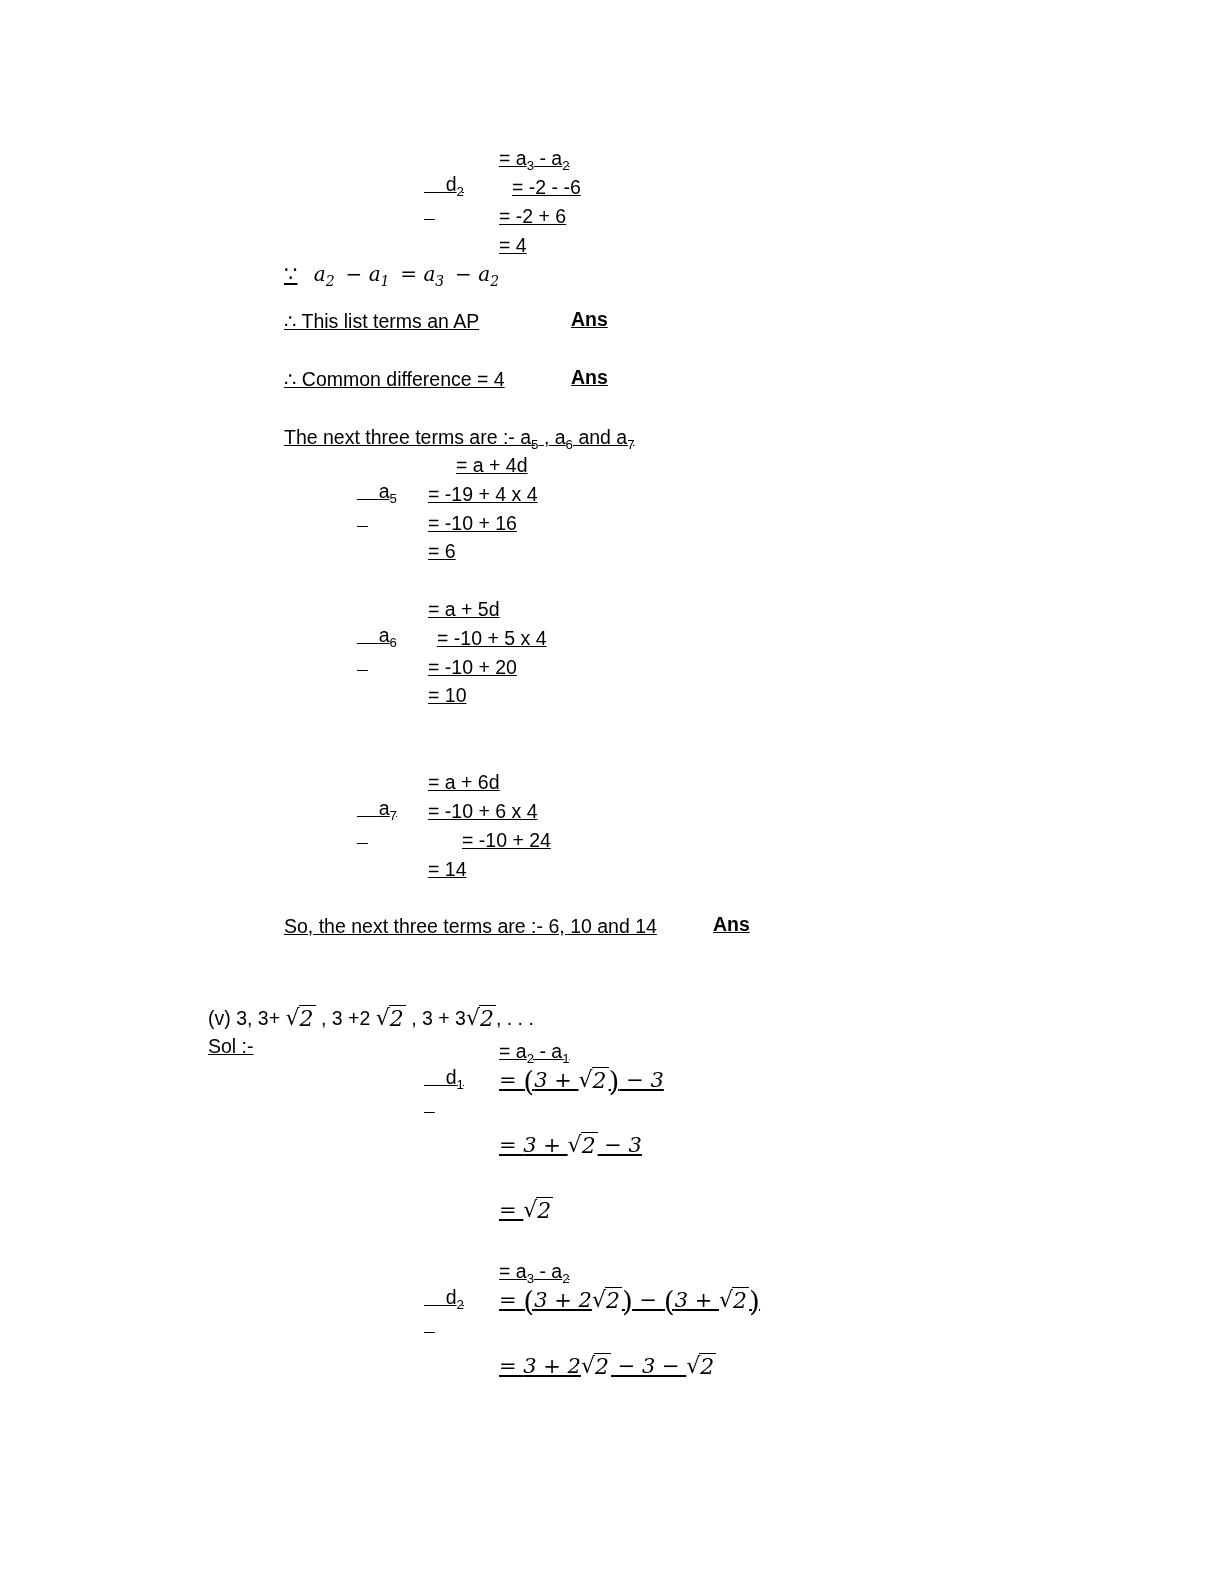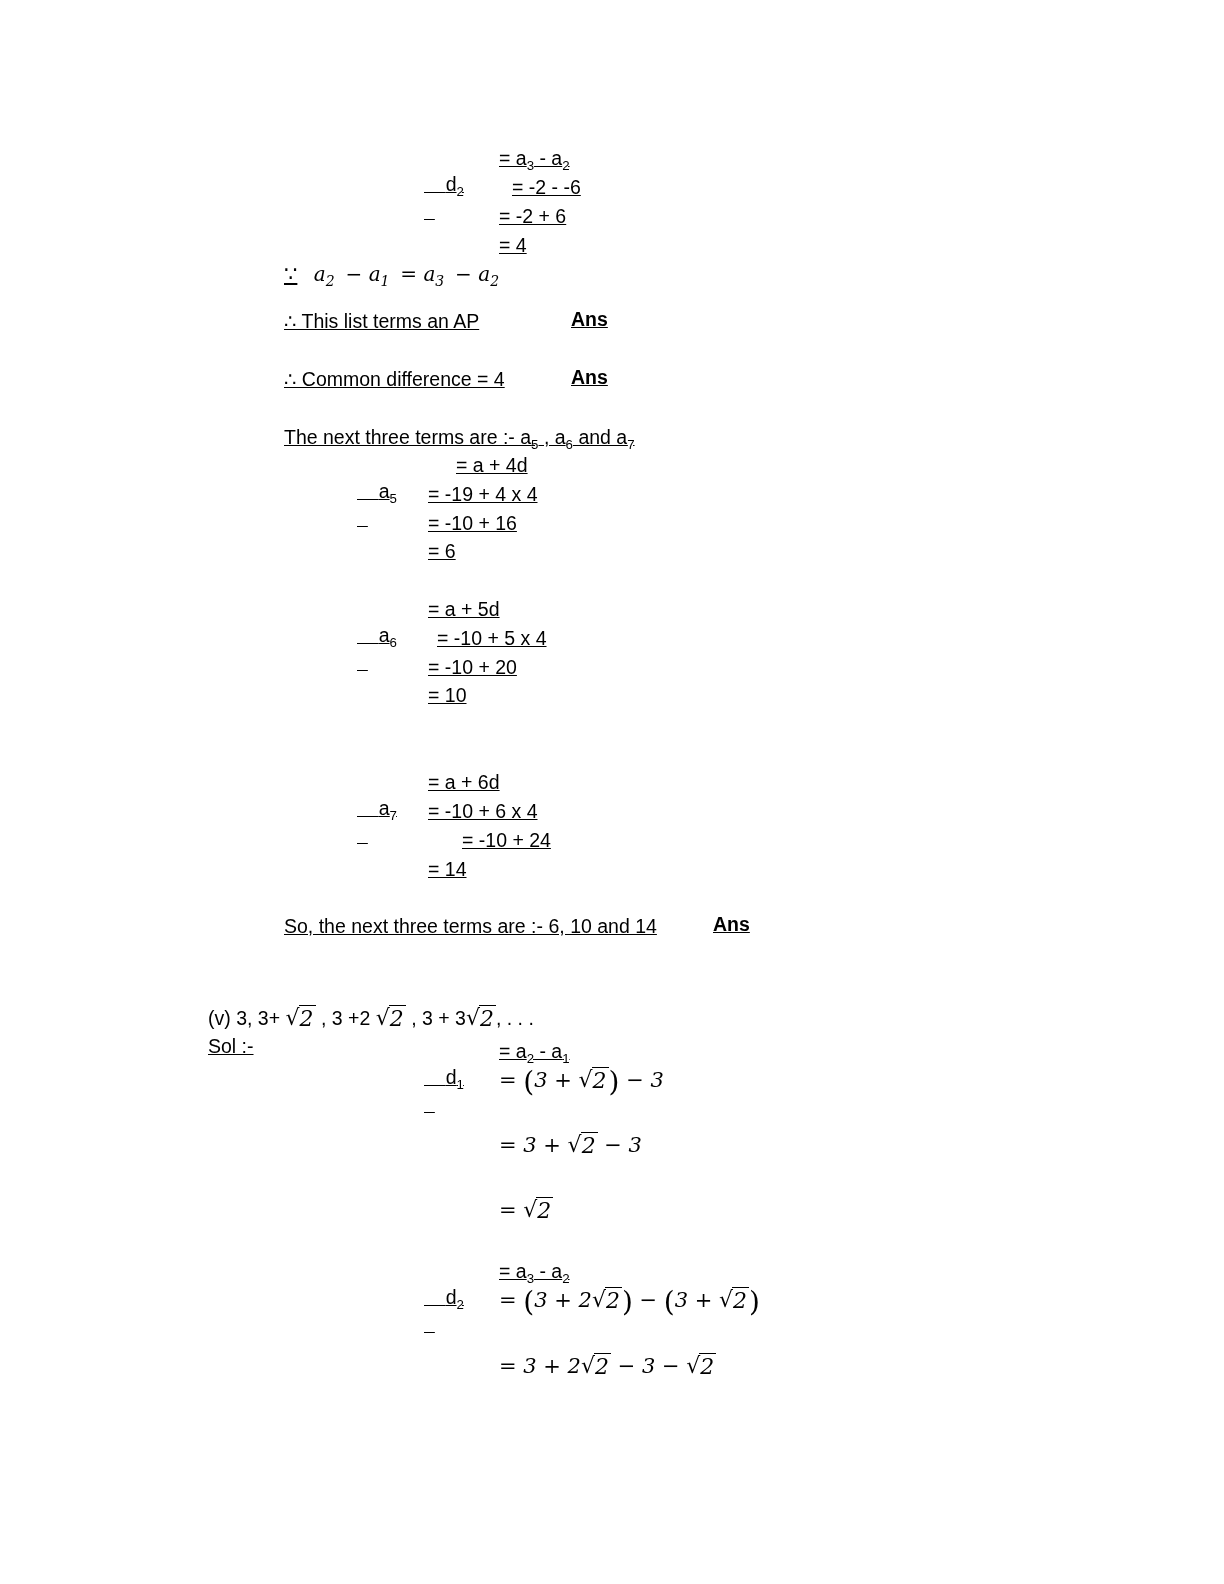--- a/index.html
+++ b/index.html
@@ -52,20 +52,21 @@
     padding: 0 2px 0 1px;
     margin-left: -1px;
     position: relative;
     top: 1px;
   }
   .radsym { font-style: normal; }
   .mblock {
     font-family: "DejaVu Serif", serif;
     font-size: 21px;
     white-space: nowrap;
+    text-decoration: underline;
   }
   .paren {
     font-family: "DejaVu Serif", serif;
     font-size: 28px;
     vertical-align: -4px;
     line-height: 0;
   }
   .it { font-style: italic; }
 </style>
 </head>

